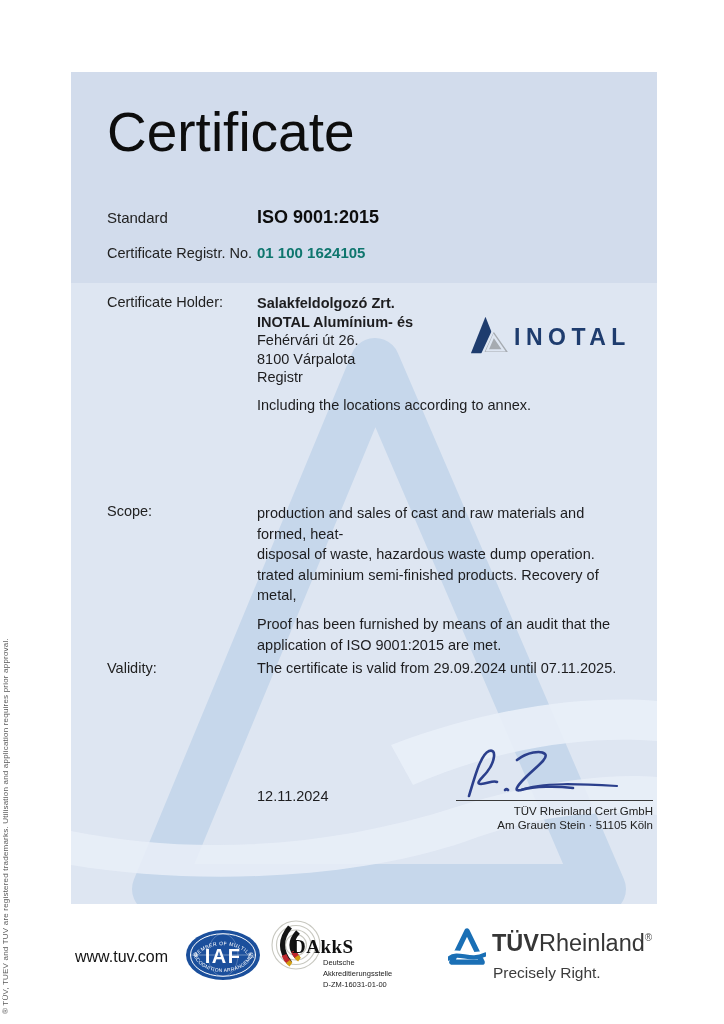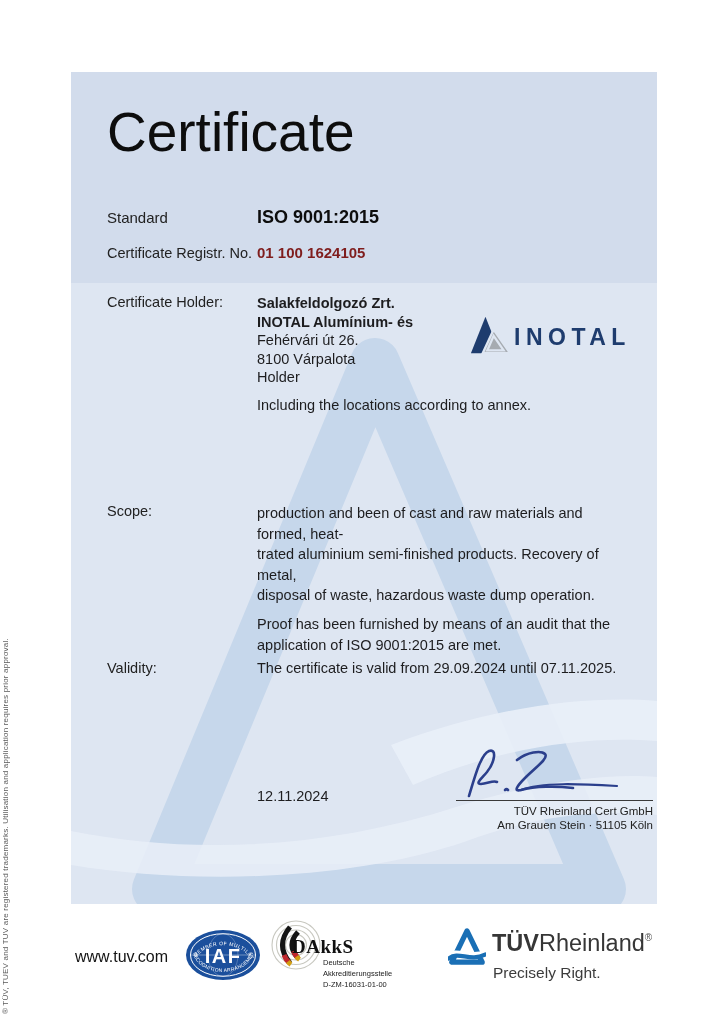--- a/index.html
+++ b/index.html
@@ -34,21 +34,21 @@
   .title {
     position: absolute; left: 36px; top: 33px;
     font-size: 55px; font-weight: 400; color: #0d0d0d; line-height: 1;
   }
   .hrow { position: absolute; left: 36px; }
   .hrow .lbl { display: inline-block; width: 150px; font-size: 15px; color: #222; }
   .row-standard { top: 135px; }
   .row-standard .val { font-size: 18px; font-weight: 700; color: #0d0d0d; }
   .row-registr { top: 172px; }
   .row-registr .lbl { font-size: 14.5px; }
-  .row-registr .val { font-size: 15px; font-weight: 700; color: #7f1d1d; }
+  .row-registr .val { font-size: 15px; font-weight: 700; color: #0f766e; }
 
   .watermark { position: absolute; left: 0; top: 0; pointer-events: none; }
 
   .col-label { position: absolute; left: 36px; width: 145px; font-size: 14.5px; color: #222; }
   .col-value { position: absolute; left: 186px; width: 376px; font-size: 14.5px; }
   .line { line-height: 18.5px; }
   .line-w { line-height: 20.5px; }
   .b { font-weight: 700; }
   .annex { margin-top: 9px; line-height: 18.5px; }
 
@@ -115,38 +115,38 @@
       <path d="M 320,462 C 420,424 515,412 586,418 L 586,458 C 512,452 424,466 342,502 Z" fill="#e9eff8" opacity="0.9"></path>
       <path d="M 0,548 C 120,572 255,566 385,524 C 468,498 538,490 586,494 L 586,532 C 520,526 462,534 396,558 C 280,598 120,602 0,582 Z" fill="#e9eff8" opacity="0.85"></path>
     </svg>
 
     <div class="col-label lbl-holder">Certificate Holder:</div>
     <div class="col-value val-holder">
       <div class="line b">Salakfeldolgozó Zrt.</div>
       <div class="line b">INOTAL Alumínium- és</div>
       <div class="line">Fehérvári út 26.</div>
       <div class="line">8100 Várpalota</div>
-      <div class="line">Holder</div>
+      <div class="line">Registr</div>
       <div class="annex">Including the locations according to annex.</div>
     </div>
 
     <div class="inotal-logo">
       <svg width="40" height="40" viewBox="0 0 44 44">
         <polygon points="17,2 1,42 33,42" fill="#1e3c6e"></polygon>
         <polygon points="26,16 44,42 14,42" fill="#a6abb1" stroke="#dee6f2" stroke-width="2.5"></polygon>
         <polygon points="26,23 37,39 19,39" fill="none" stroke="#dee6f2" stroke-width="2.5"></polygon>
       </svg>
       <span class="inotal-word">INOTAL</span>
     </div>
 
     <div class="col-label lbl-scope">Scope:</div>
     <div class="col-value val-scope">
-      <div class="line-w">production and been of cast and raw materials and formed, heat-</div>
+      <div class="line-w">production and sales of cast and raw materials and formed, heat-</div>
+      <div class="line-w">disposal of waste, hazardous waste dump operation.</div>
       <div class="line-w">trated aluminium semi-finished products. Recovery of metal,</div>
-      <div class="line-w">disposal of waste, hazardous waste dump operation.</div>
     </div>
 
     <div class="col-value val-proof">
       <div class="line-w">Proof has been furnished by means of an audit that the</div>
       <div class="line-w">application of ISO 9001:2015 are met.</div>
     </div>
 
     <div class="col-label lbl-validity">Validity:</div>
     <div class="col-value val-validity">The certificate is valid from 29.09.2024 until 07.11.2025.</div>
 

